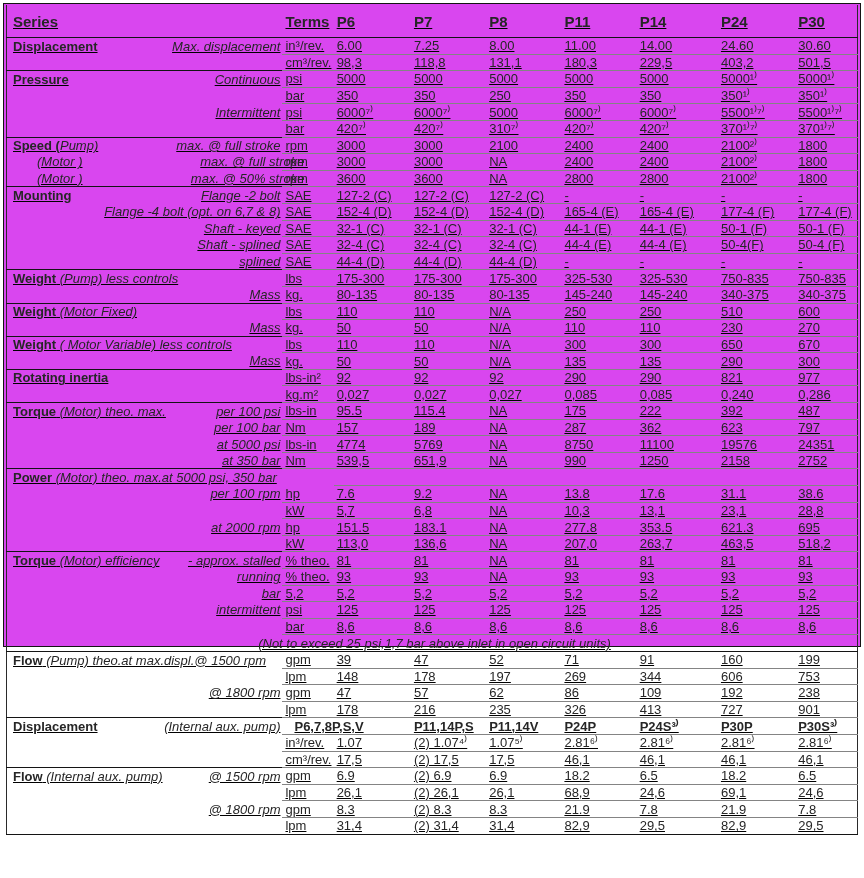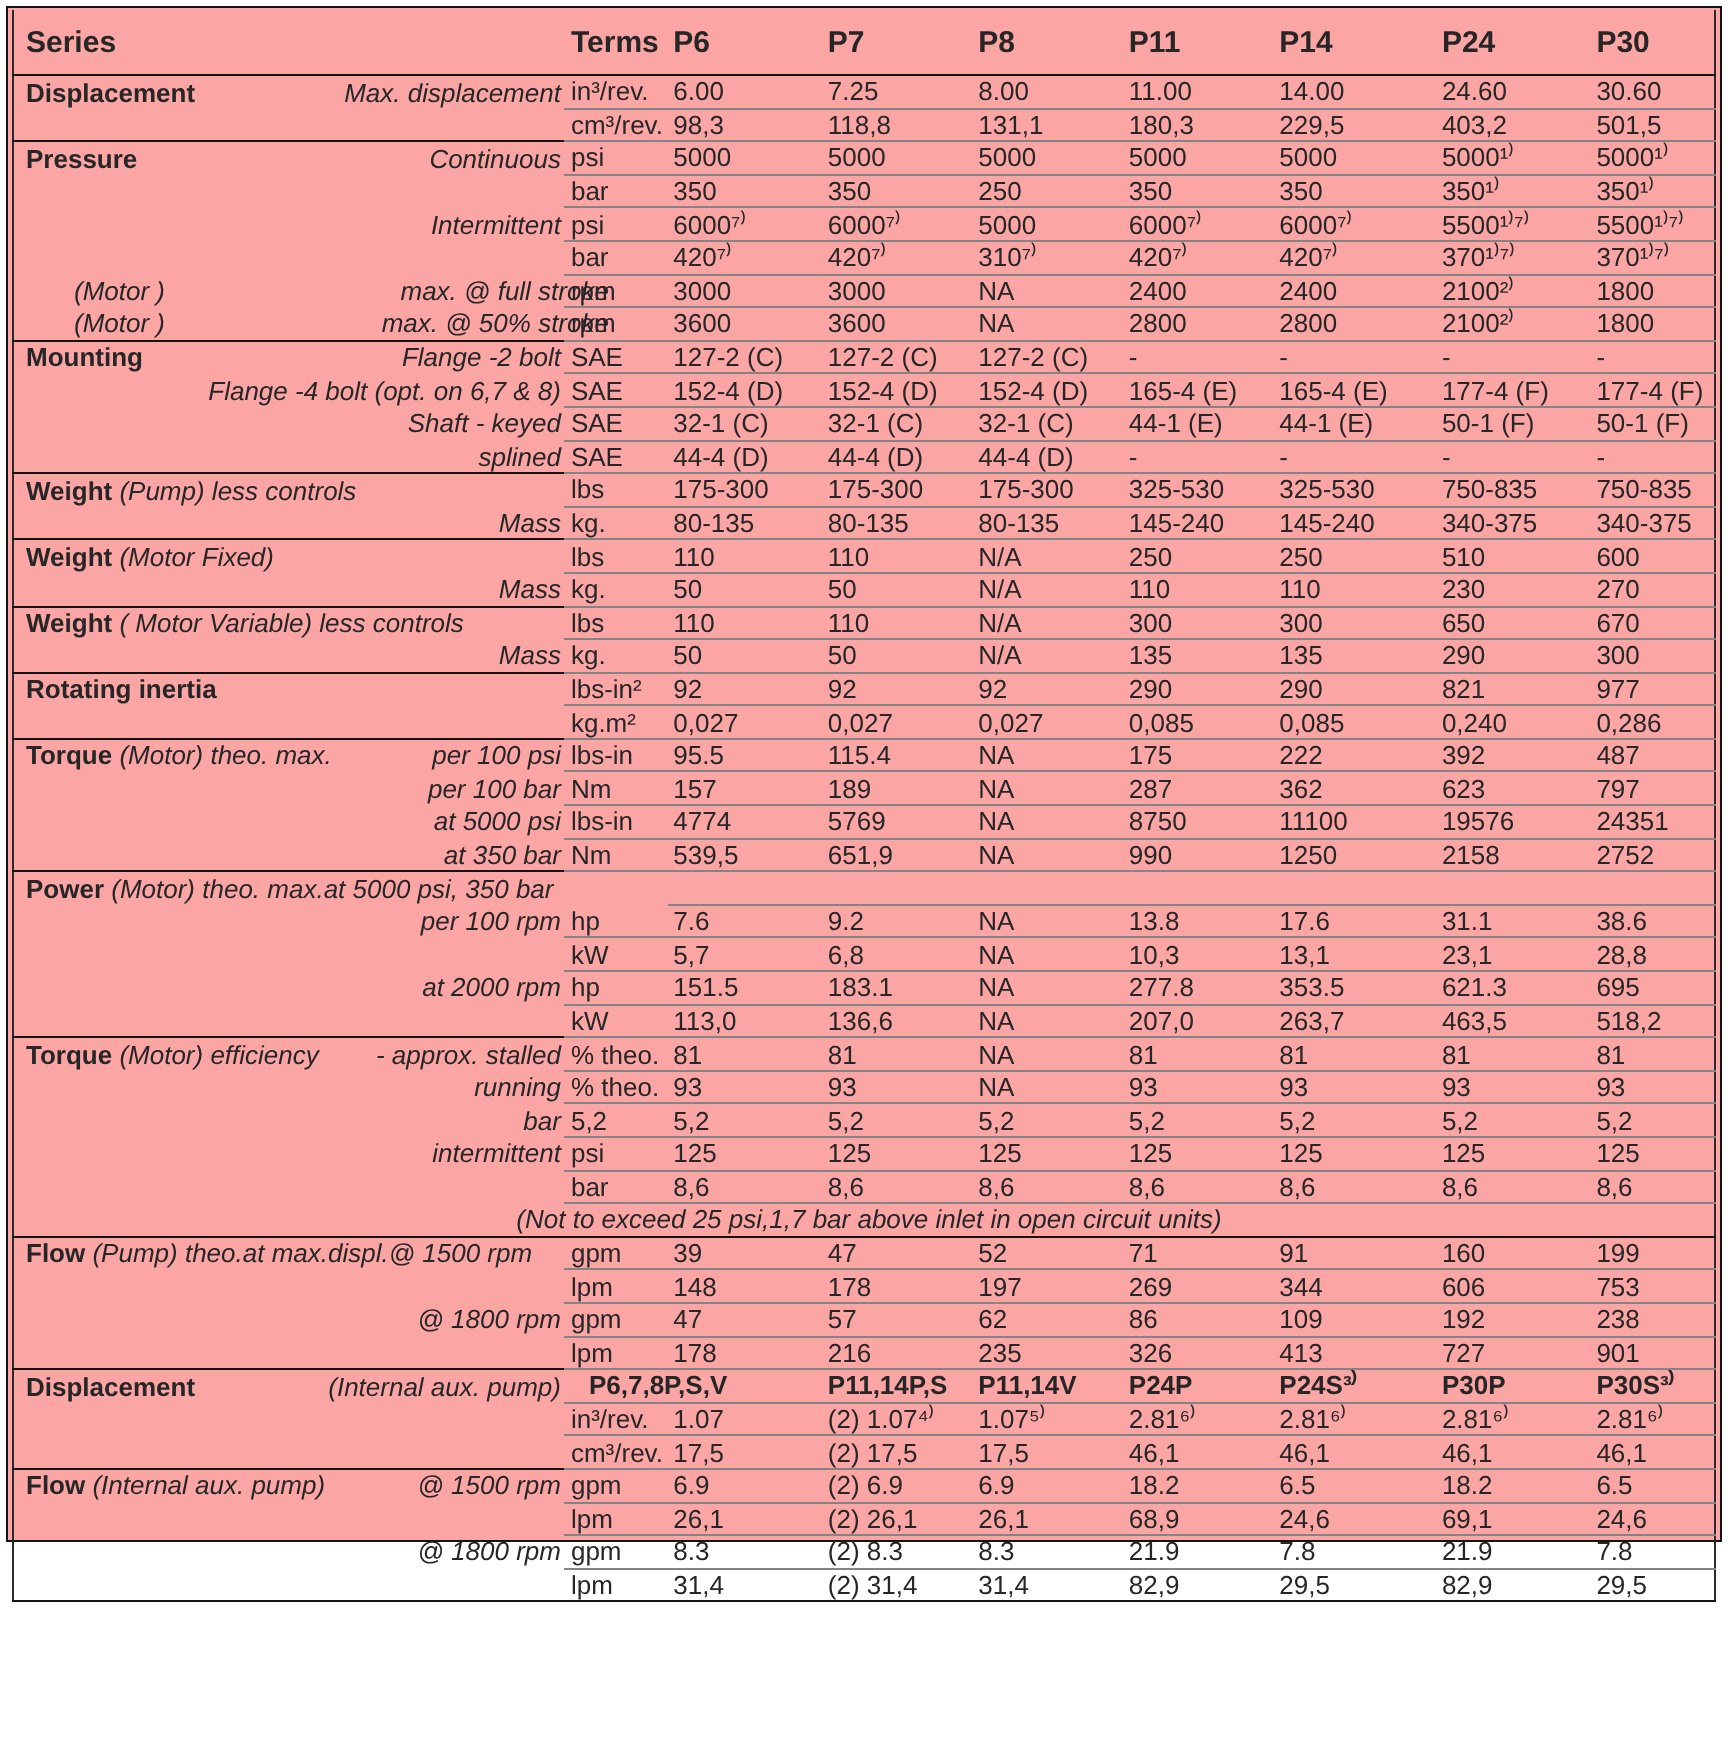--- a/index.html
+++ b/index.html
@@ -1,20 +1,21 @@
 <!DOCTYPE html>
 <html><head>
 <meta charset="utf-8">
 <style>
   html,body { margin:0; padding:0; background:#ffffff; }
   body { width:864px; height:878px; overflow:hidden; }
   .sheet {
     margin:3px; border:1.6px solid #141414;
-    padding:1px 2px 2px 2px; height:768px; box-sizing:border-box;
-    background:#fca5a5;
+    padding:1px 2px 2px 2px; height:644px; box-sizing:border-box;
+    background:#d946ef;
+    text-decoration:underline;
   }
   table {
     border-collapse:collapse; table-layout:fixed; width:100%;
     font-family:"Liberation Sans", sans-serif; font-size:13px; line-height:15px;
     color:#262626;
     border-left:1px solid #2a2a2a; border-right:1px solid #2a2a2a;
   }
   th {
     text-align:left; font-size:15px; font-weight:bold; height:28px;
     vertical-align:middle; border-bottom:1.8px solid #141414;
@@ -146,20 +147,37 @@
           </td>
           <td class="t">bar</td>
           <td class="v">420⁷⁾</td>
           <td class="v">420⁷⁾</td>
           <td class="v">310⁷⁾</td>
           <td class="v">420⁷⁾</td>
           <td class="v">420⁷⁾</td>
           <td class="v">370¹⁾⁷⁾</td>
           <td class="v">370¹⁾⁷⁾</td>
         </tr>
+        <tr class="sec">
+          <td class="lbl">
+            <div class="lw">
+              <span class="ll">Speed (</span>
+              <span class="lli">Pump)</span>
+              <span class="lr">max. @ full stroke</span>
+            </div>
+          </td>
+          <td class="t">rpm</td>
+          <td class="v">3000</td>
+          <td class="v">3000</td>
+          <td class="v">2100</td>
+          <td class="v">2400</td>
+          <td class="v">2400</td>
+          <td class="v">2100²⁾</td>
+          <td class="v">1800</td>
+        </tr>
         <tr class="ind">
           <td class="lbl">
             <div class="lw">
               <span class="lli">(Motor )</span>
               <span class="lr">max. @ full stroke</span>
             </div>
           </td>
           <td class="t">rpm</td>
           <td class="v">3000</td>
           <td class="v">3000</td>
@@ -227,20 +245,35 @@
           <td class="v">32-1 (C)</td>
           <td class="v">32-1 (C)</td>
           <td class="v">44-1 (E)</td>
           <td class="v">44-1 (E)</td>
           <td class="v">50-1 (F)</td>
           <td class="v">50-1 (F)</td>
         </tr>
         <tr>
           <td class="lbl">
             <div class="lw">
+              <span class="lr">Shaft - splined</span>
+            </div>
+          </td>
+          <td class="t">SAE</td>
+          <td class="v">32-4 (C)</td>
+          <td class="v">32-4 (C)</td>
+          <td class="v">32-4 (C)</td>
+          <td class="v">44-4 (E)</td>
+          <td class="v">44-4 (E)</td>
+          <td class="v">50-4(F)</td>
+          <td class="v">50-4 (F)</td>
+        </tr>
+        <tr>
+          <td class="lbl">
+            <div class="lw">
               <span class="lr">splined</span>
             </div>
           </td>
           <td class="t">SAE</td>
           <td class="v">44-4 (D)</td>
           <td class="v">44-4 (D)</td>
           <td class="v">44-4 (D)</td>
           <td class="v">-</td>
           <td class="v">-</td>
           <td class="v">-</td>

